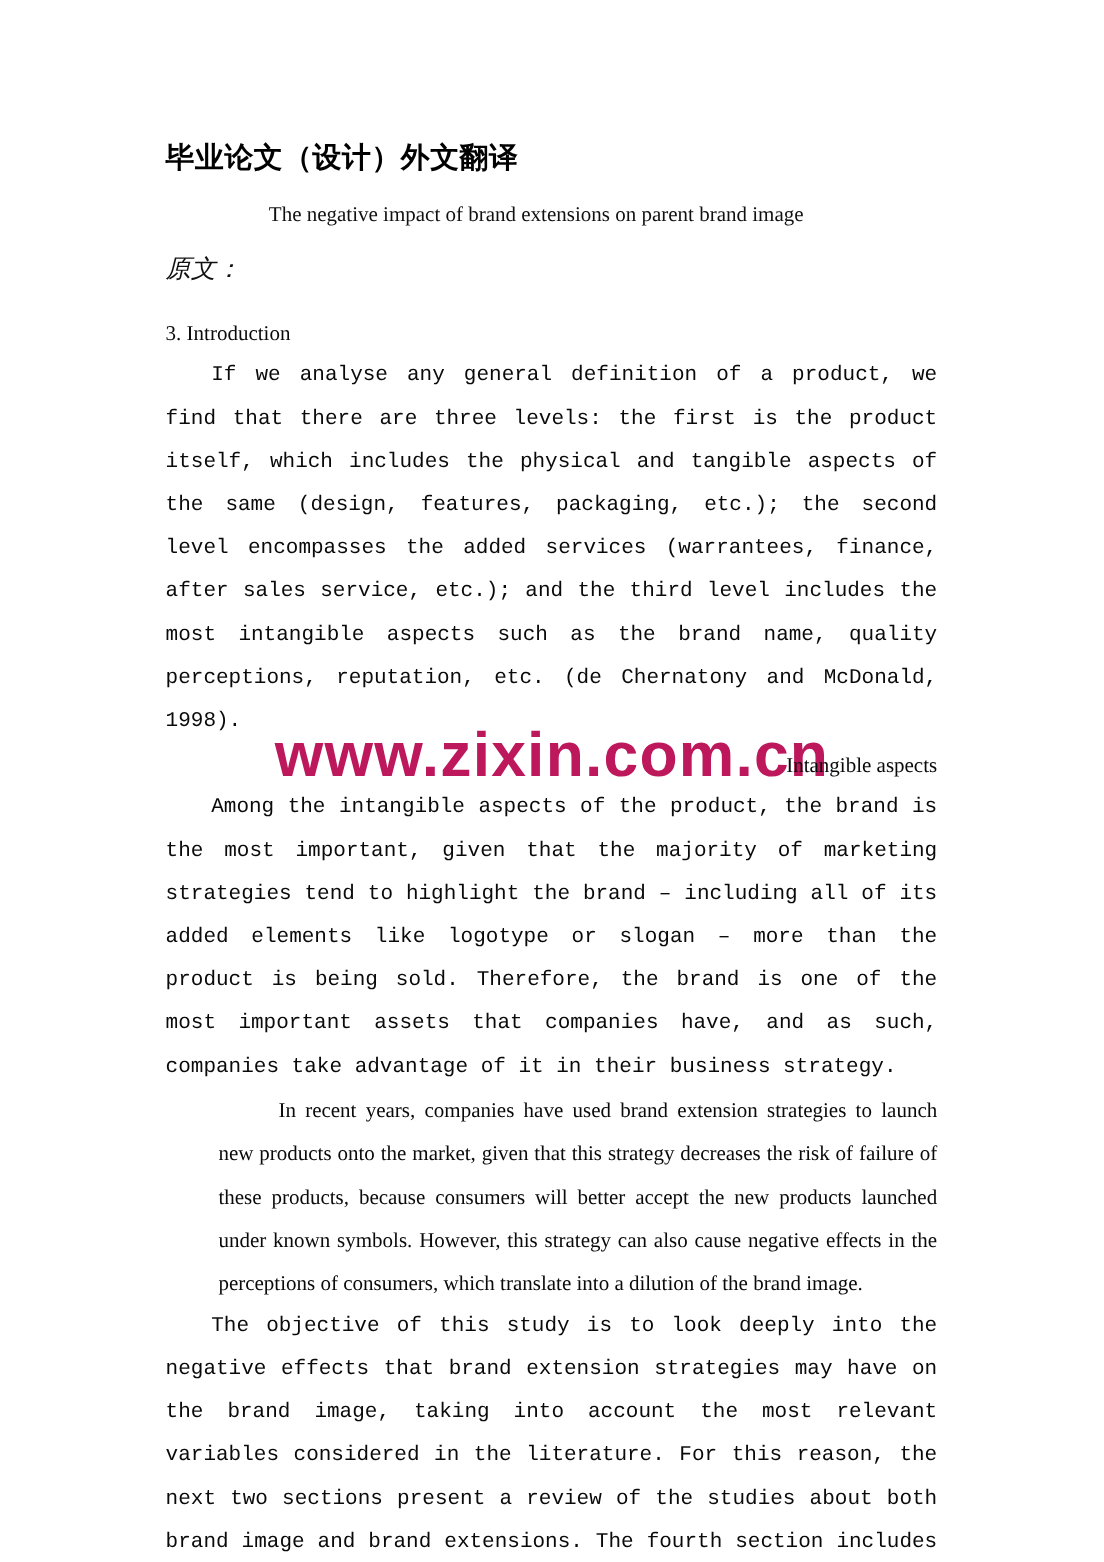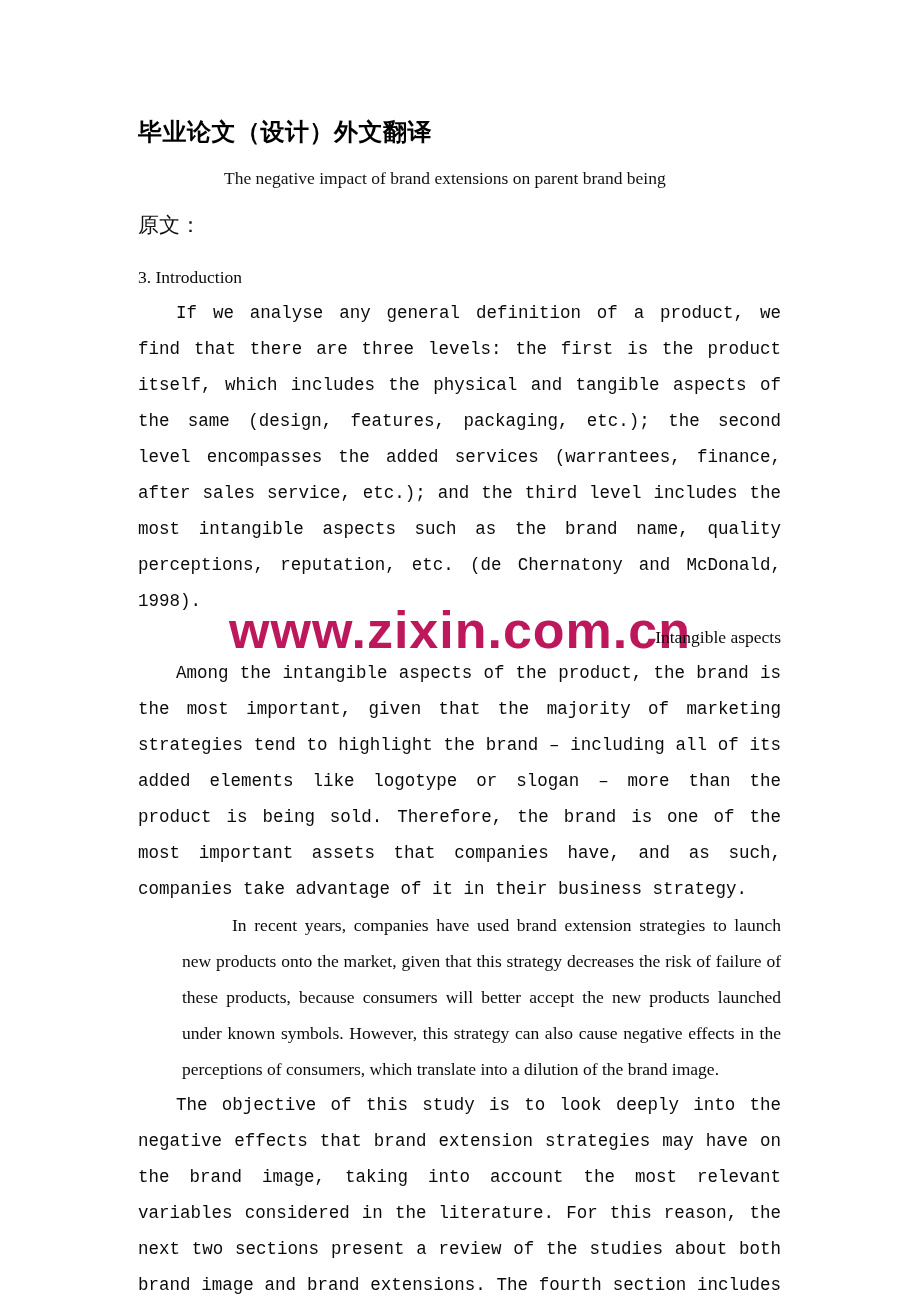--- a/index.html
+++ b/index.html
@@ -64,20 +64,21 @@
     padding-top: 30px;
     font-family: "Liberation Sans", "DejaVu Sans", sans-serif;
     font-size: 21px;
     font-weight: 400;
     color: #111;
     line-height: 1.25;
   }
 
   .label-yuanwen {
     padding-top: 22px;
+    font-style: italic;
   }
 
   .subtitle {
     margin: 0;
     padding-top: 20px;
     padding-left: 86px;
     font-size: 17.5px;
     line-height: 1.35;
     color: #111;
   }
@@ -116,21 +117,21 @@
 
 <div class="page">
 
   <div class="watermark">www.zixin.com.cn</div>
 
   <div class="content">
 
     <h1 class="doc-title">毕业论文（设计）外文翻译</h1>
 
 
-    <div class="subtitle">The negative impact of brand extensions on parent brand being</div>
+    <div class="subtitle">The negative impact of brand extensions on parent brand image</div>
 
     <div class="field-label label-yuanwen">原文：</div>
 
     <div class="section-heading">3. Introduction</div>
 
     <p class="body-para indent-1">If we analyse any general definition of a product, we find that there are three levels: the first is the product itself, which includes the physical and tangible aspects of the same (design, features, packaging, etc.); the second level encompasses the added services (warrantees, finance, after sales service, etc.); and the third level includes the most intangible aspects such as the brand name, quality perceptions, reputation, etc. (de Chernatony and McDonald, 1998).</p>
 
     <div class="inline-heading">Intangible aspects</div>
 
     <p class="body-para indent-1">Among the intangible aspects of the product, the brand is the most important, given that the majority of marketing strategies tend to highlight the brand – including all of its added elements like logotype or slogan – more than the product is being sold. Therefore, the brand is one of the most important assets that companies have, and as such, companies take advantage of it in their business strategy.</p>

